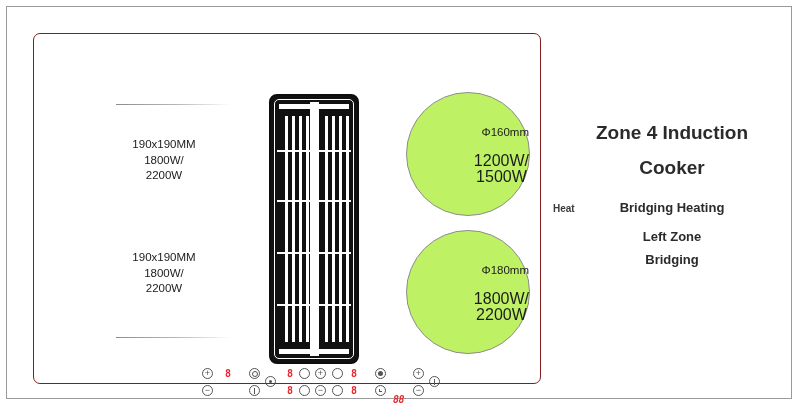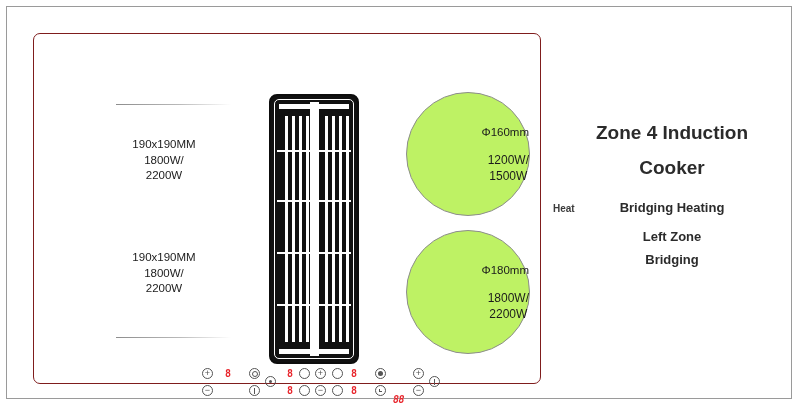--- a/index.html
+++ b/index.html
@@ -153,21 +153,21 @@
     justify-content: center;
     color: #1b1b1b;
     background: #bef264;
   }
   .hob-dia {
     font-size: 11.5px;
     line-height: 17px;
     font-family: "Liberation Sans", sans-serif;
   }
   .hob-watt {
-    font-size: 12px;
+    font-size: 16px;
     line-height: 15.5px;
     text-align: center;
     white-space: pre-line;
     margin-top: 12px;
     font-family: "Liberation Sans", sans-serif;
   }
   .hob-1 { left: 372px; top: 58px;  width: 124px; height: 124px; }
   .hob-2 { left: 372px; top: 196px; width: 124px; height: 124px; }
 
   

